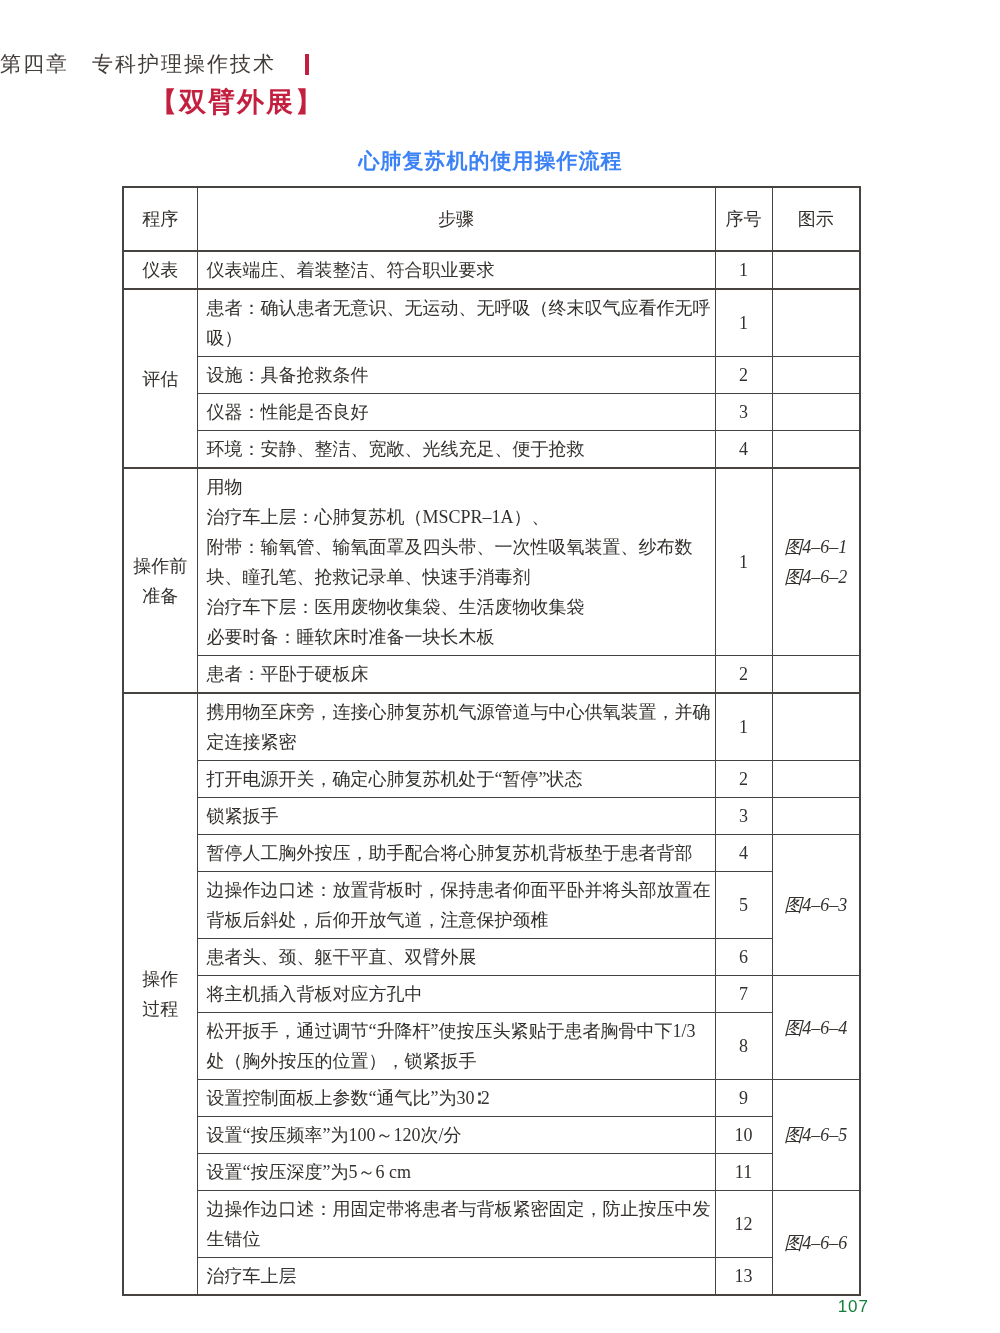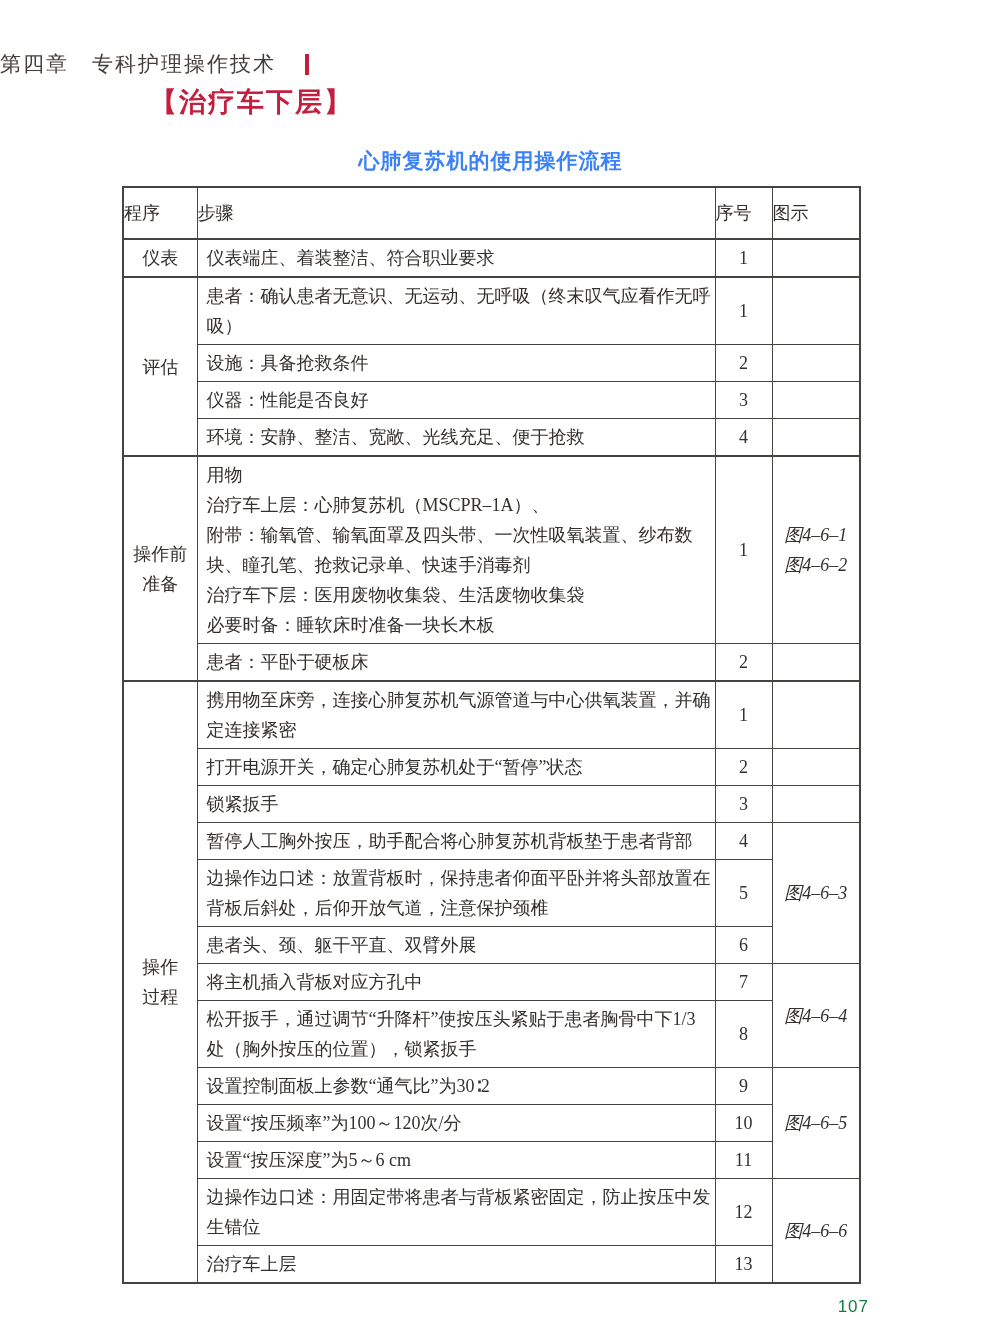--- a/index.html
+++ b/index.html
@@ -34,21 +34,21 @@
   table.proc-table {
     position:absolute; left:122px; top:186px; width:737px;
     border-collapse:collapse; table-layout:fixed;
     border:2px solid #474341;
   }
   .proc-table th, .proc-table td {
     border:1px solid #474341;
     font-size:18px; font-weight:normal; color:#33302d;
     vertical-align:middle;
   }
-  .proc-table th { padding:10px 0; text-align:left; line-height:30px; border-bottom-width:2px; }
+  .proc-table th { padding:16px 0; text-align:center; line-height:30px; border-bottom-width:2px; }
   .proc-table td { padding:3px 0; line-height:30px; }
   .proc-table td.proc { text-align:center;margin-left:20px; }
   .proc-table td.step { text-align:left; padding-left:9px; padding-right:2px;margin-top:40px; }
   .proc-table td.num  { text-align:center; }
   .proc-table td.fig  { text-align:center;font-style:italic; }
   .proc-table .sec-top { border-top-width:2px; }
   
   .page-number {
     position:absolute; top:1297px; right:131px;
     font-family:"Liberation Sans","DejaVu Sans",sans-serif;
@@ -56,21 +56,21 @@
   }
 </style>
 </head>
 <body>
 
 <div class="page-header">
   <span class="chapter-title">第四章　专科护理操作技术</span>
   <span class="accent-bar"></span>
 </div>
 
-<div class="section-heading">【治疗车下层】</div>
+<div class="section-heading">【双臂外展】</div>
 
 <div class="table-title">心肺复苏机的使用操作流程</div>
 
 <table class="proc-table">
   <colgroup>
     <col style="width:74px">
       <col style="width:518px">
       <col style="width:57px">
       <col style="width:88px">
   </colgroup>

